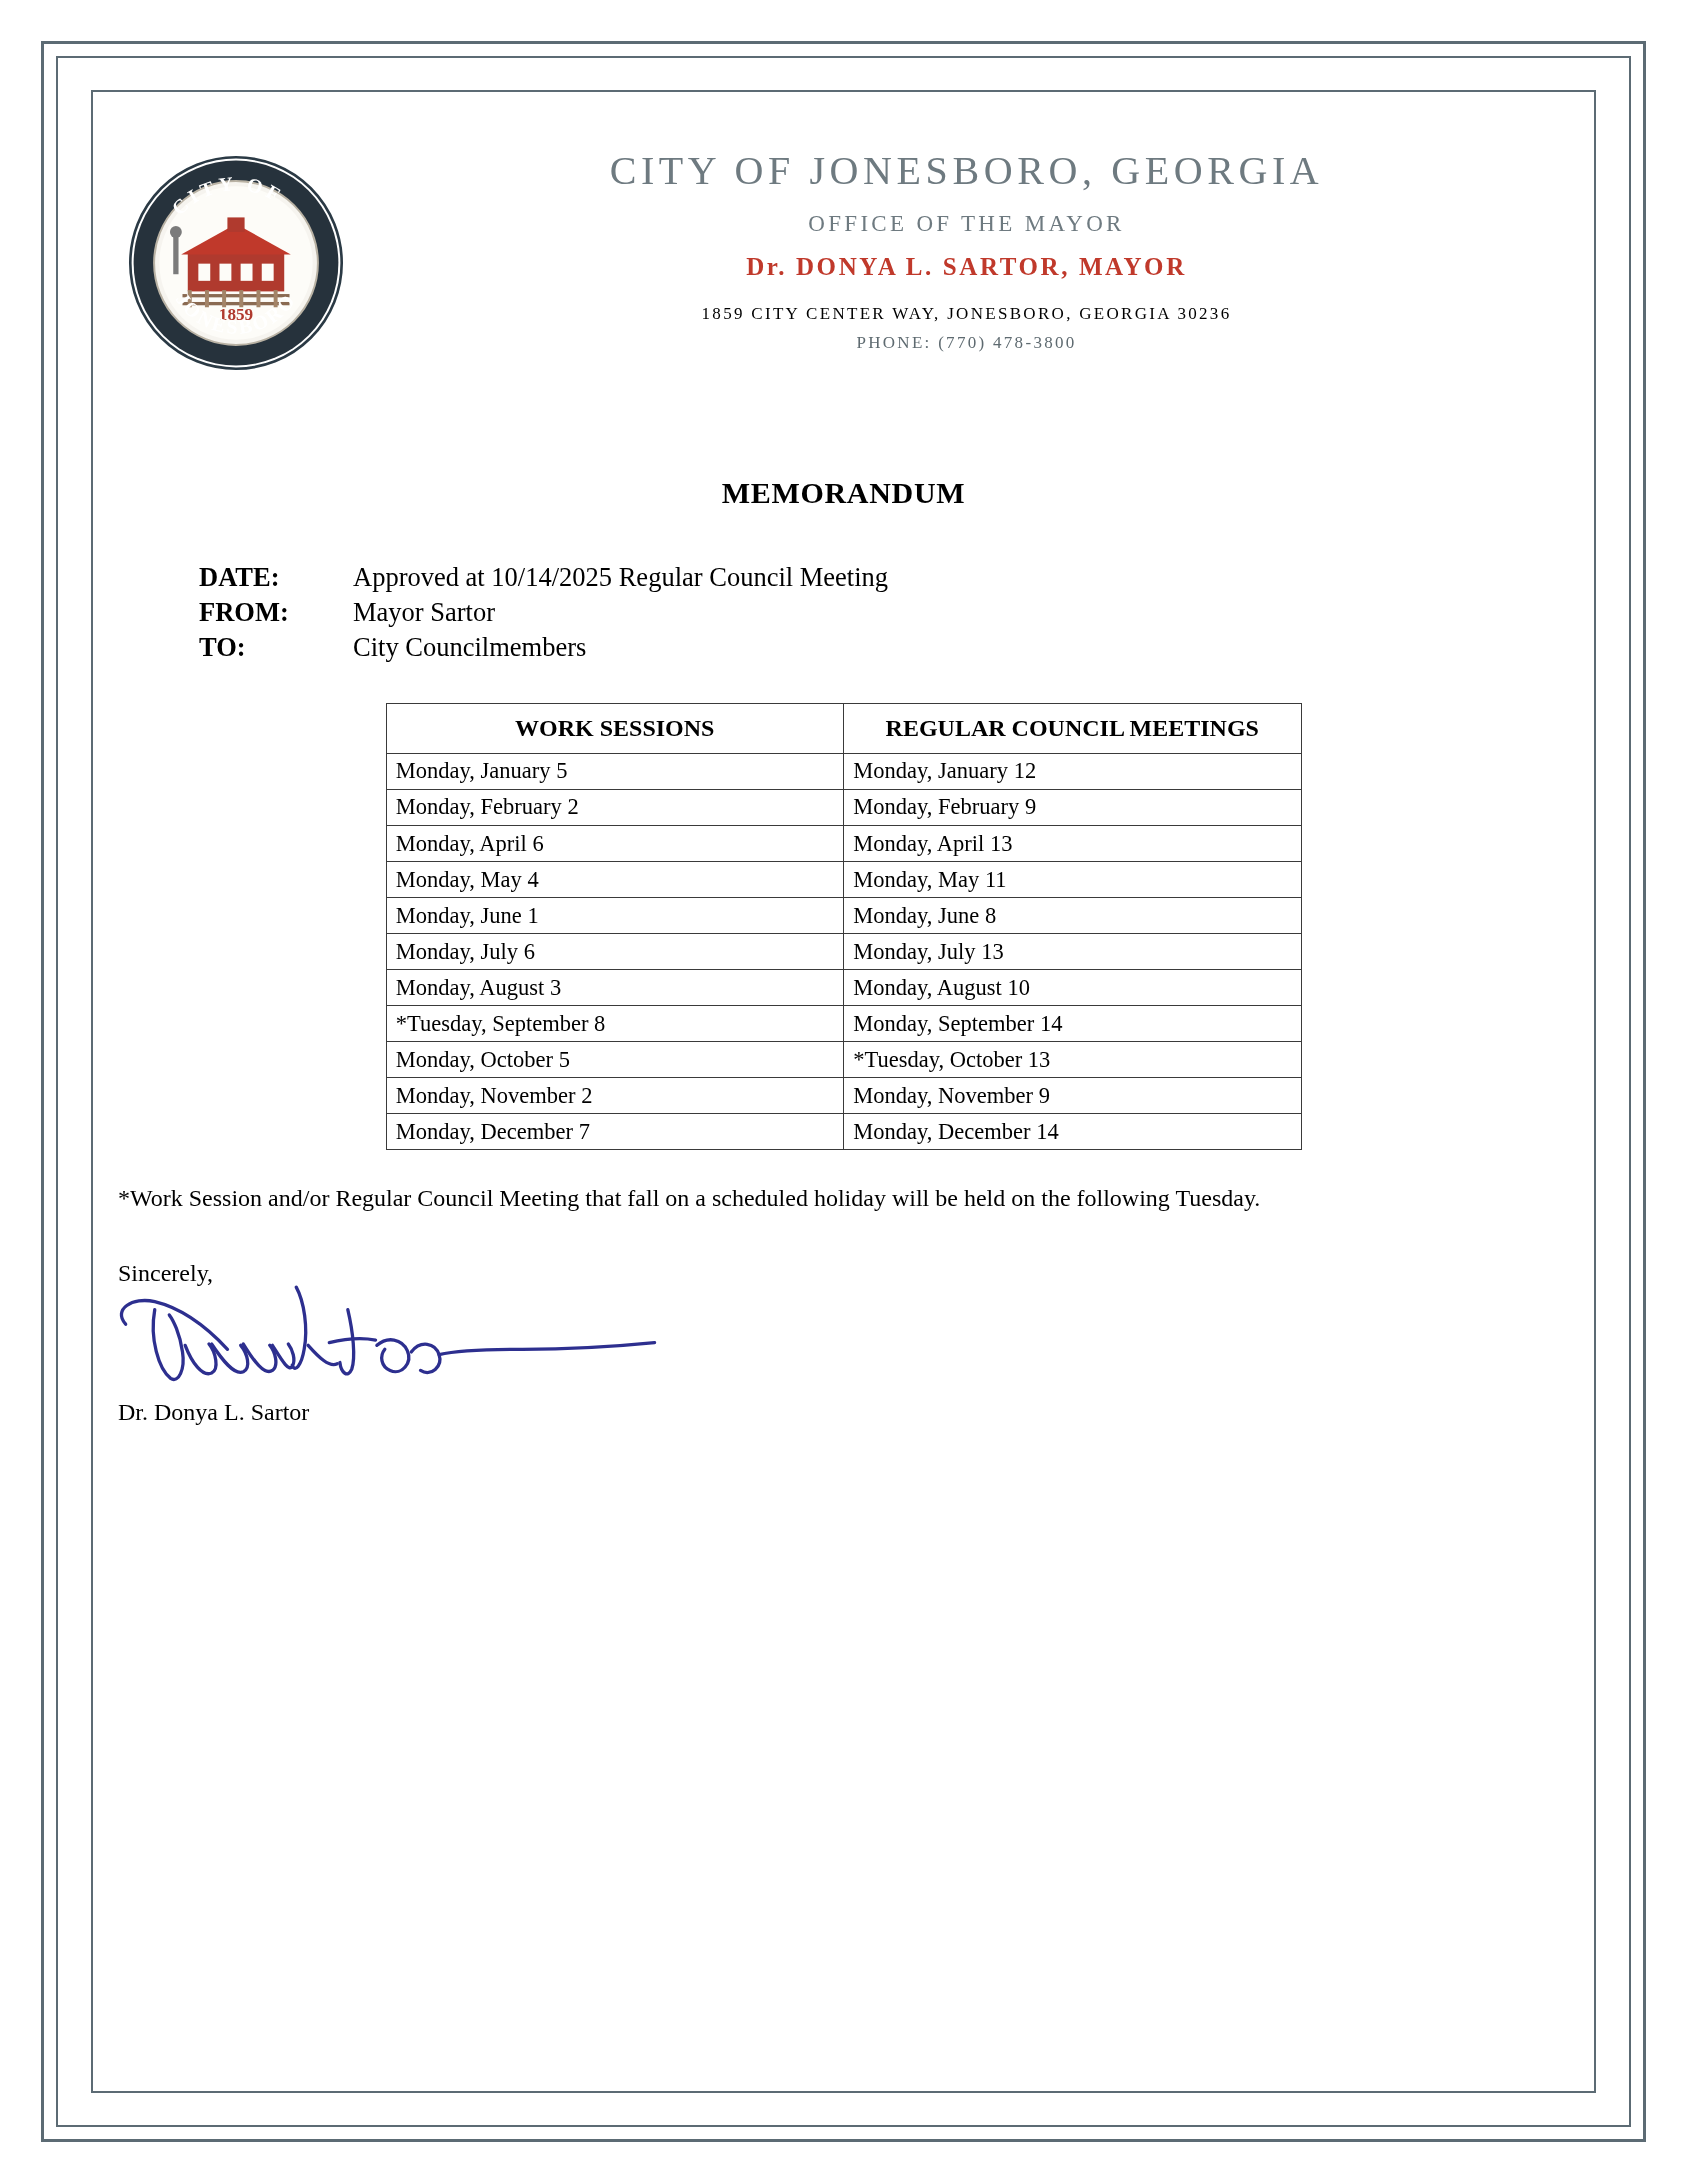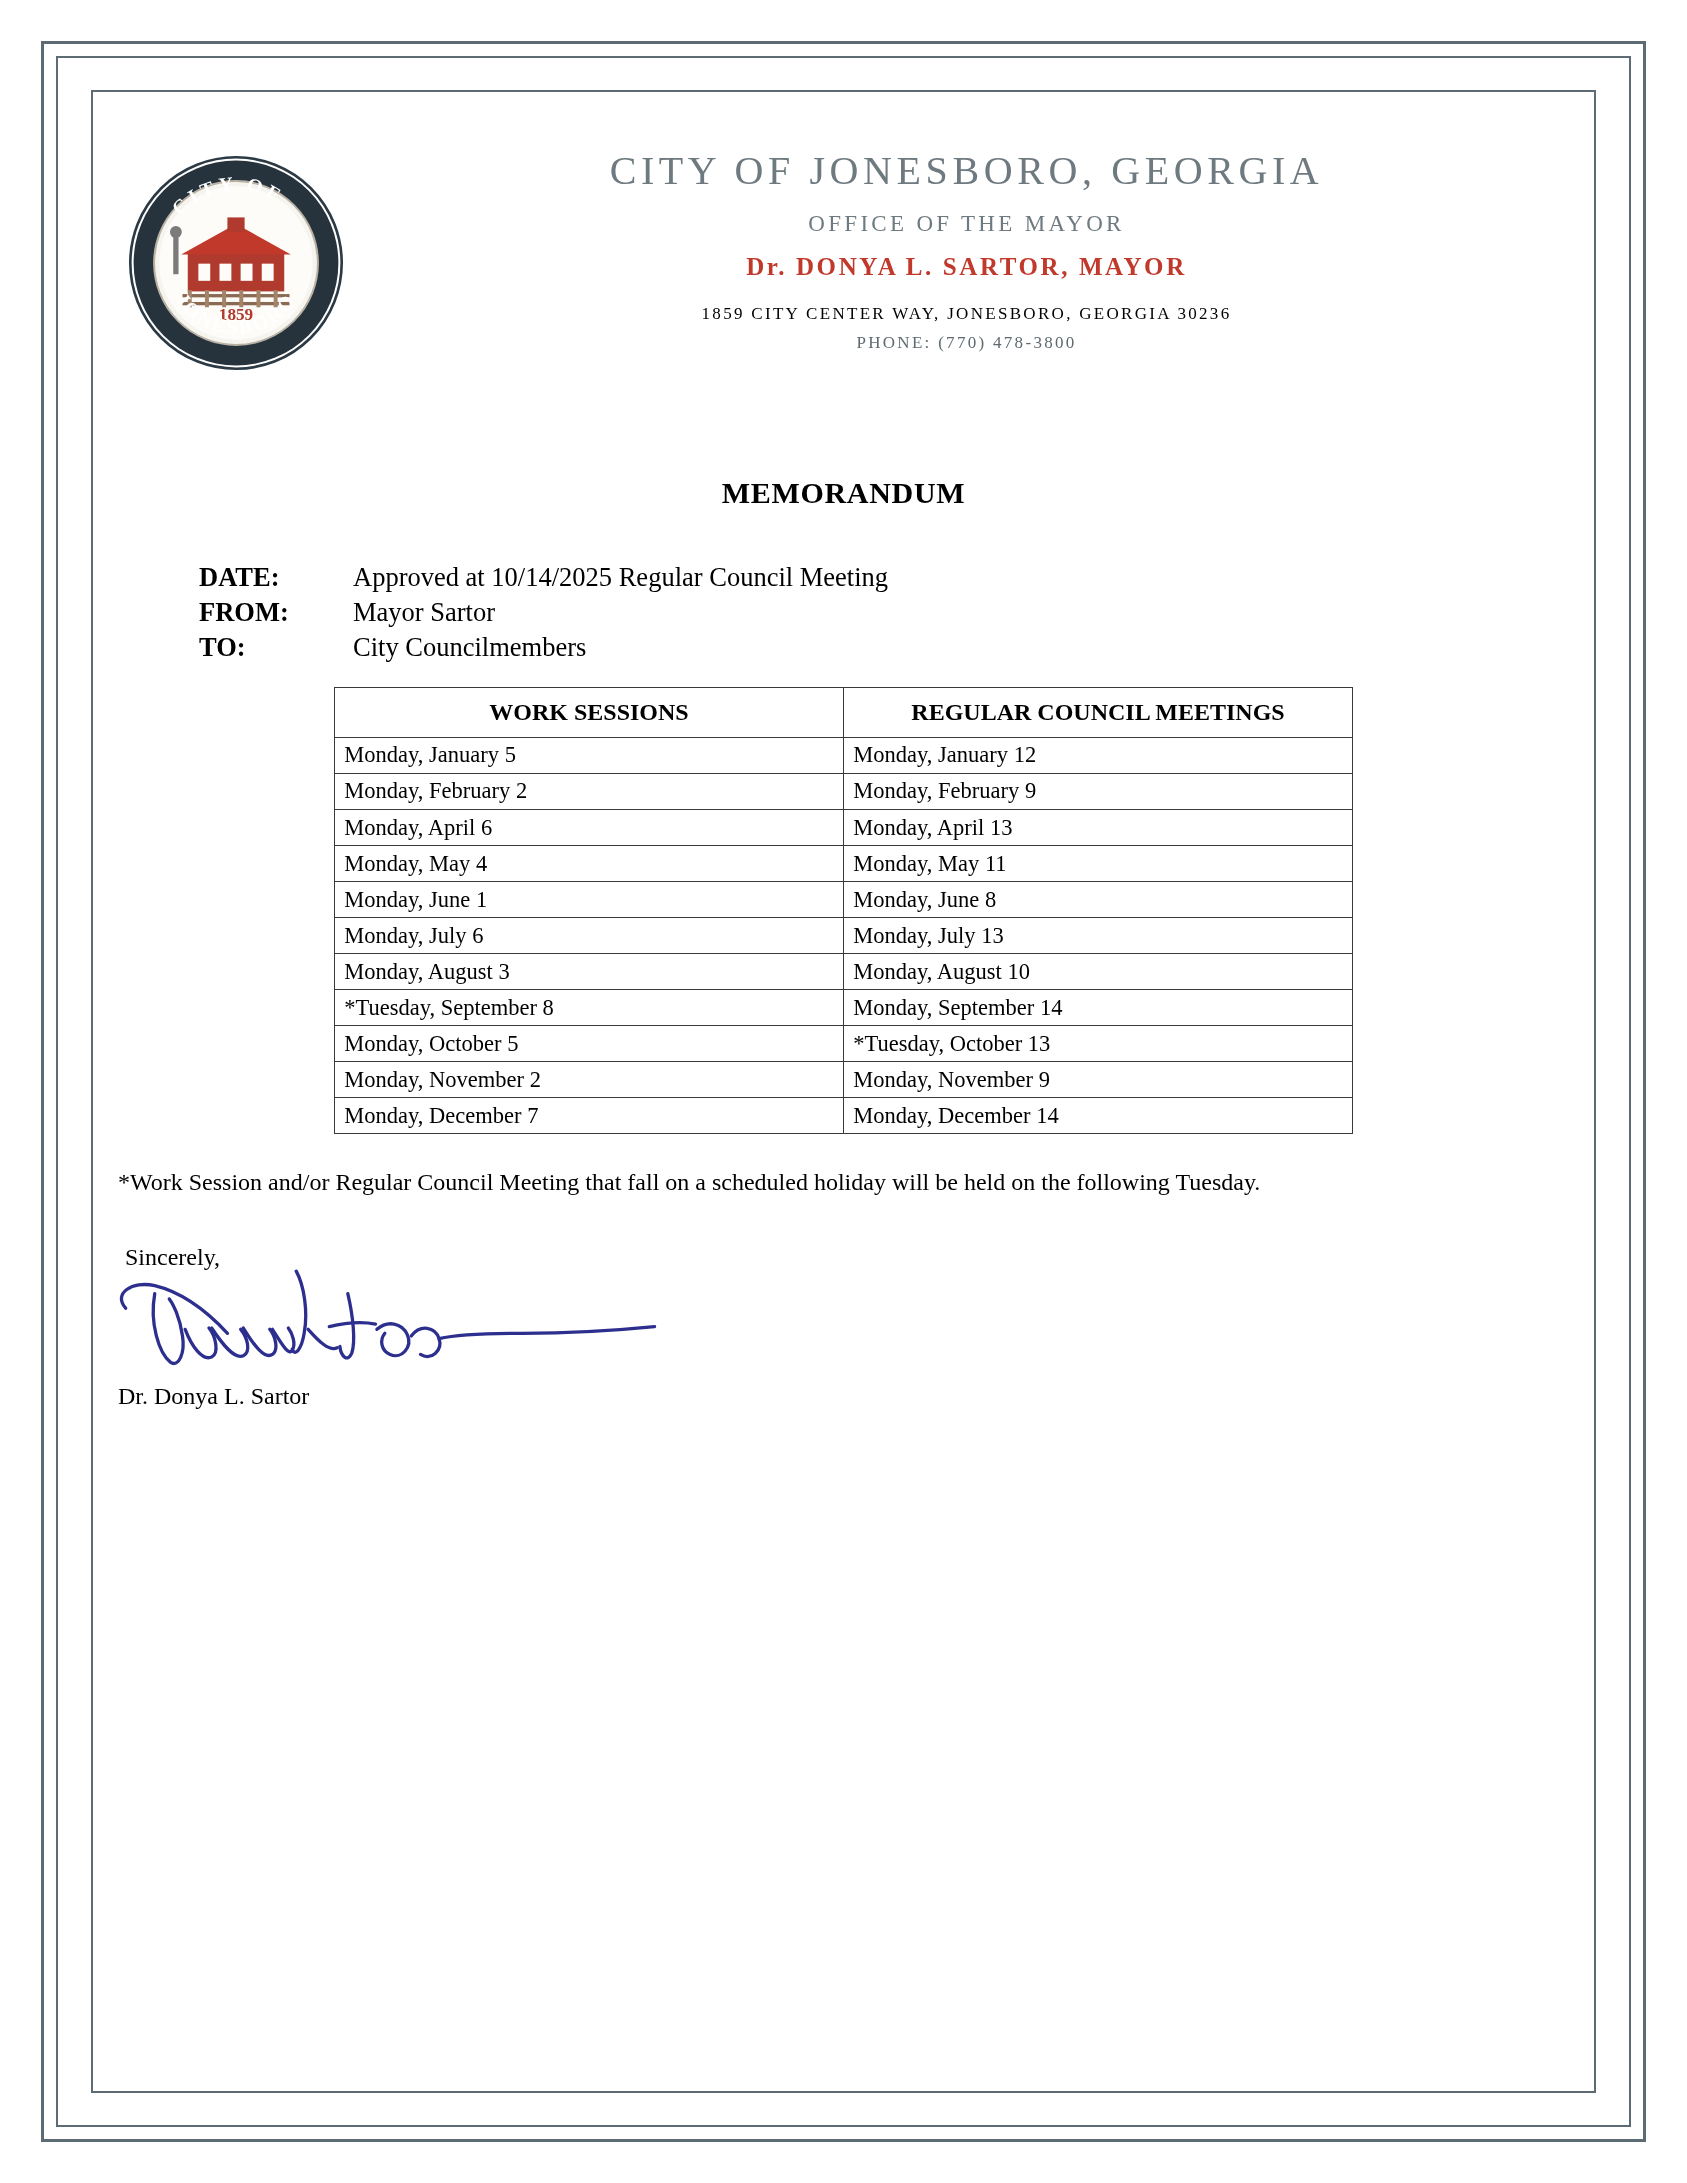--- a/index.html
+++ b/index.html
@@ -140,23 +140,23 @@
     text-align: center;
     margin-top: 50px;
     font-size: 26.5px;
     font-weight: bold;
     line-height: 1.30;
     letter-spacing: 0.3px;
   }
 
   
   table.schedule {
-    margin: 24px auto 0 auto;
+    margin: 40px auto 0 auto;
     border-collapse: collapse;
-    width: 1019px;
+    width: 916px;
     table-layout: fixed;
   }
   table.schedule th,
   table.schedule td {
     border: 1.3px solid #3a3a3a;
     padding: 4.6px 9.3px;
     font-size: 22.5px;
     line-height: 1.15;
   }
   table.schedule th {
@@ -172,21 +172,21 @@
   .footnote {
     margin-top: 32px;
     margin-left: 12px;
     font-size: 24px;
     line-height: 1.40;
     width: 1164px;
   }
 
   .closing {
     margin-top: 44px;
-    margin-left: 19px;
+    margin-left: 12px;
     font-size: 24px;
   }
   .sig-wrap {
     position: relative;
     height: 112px;
     margin-left: 6.6px;
   }
   .sig-wrap svg {
     position: absolute;
     left: -26.5px;

